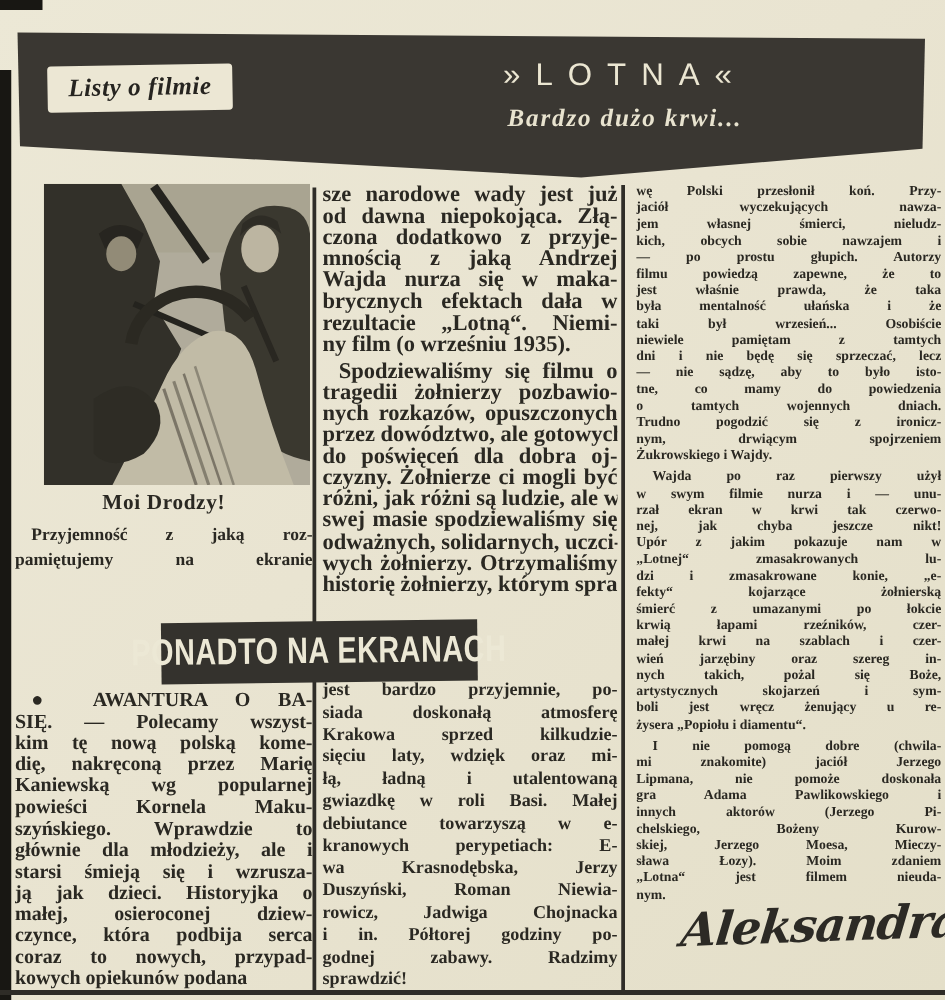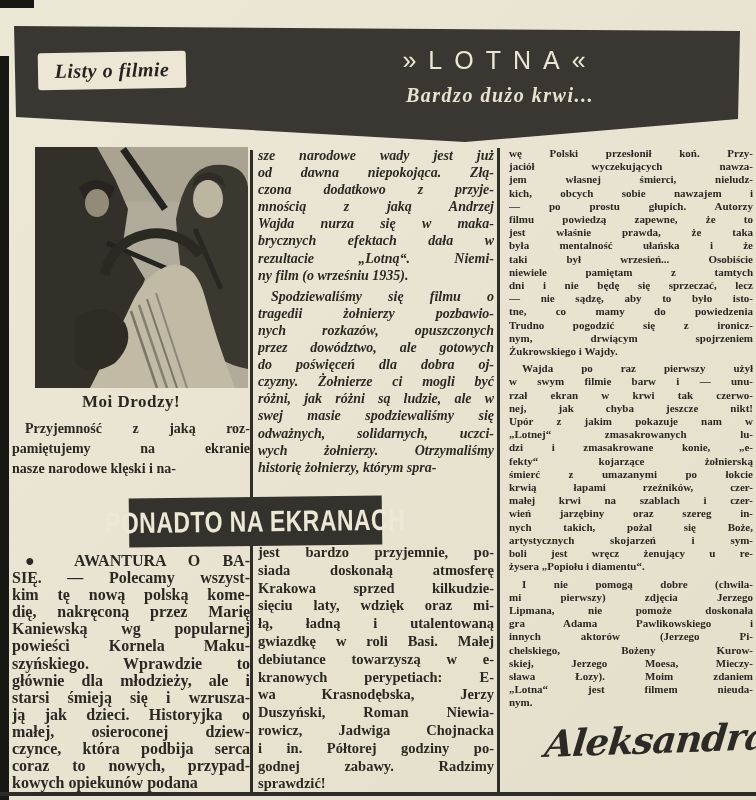--- a/index.html
+++ b/index.html
@@ -41,21 +41,21 @@
   .caption{
     position:absolute;left:14px;top:392px;width:234px;text-align:center;
     font-weight:700;font-size:17px;letter-spacing:.5px;
   }
   
   .tcol{position:absolute;overflow:hidden;}
   .col1-intro{left:12px;top:419px;width:238px;height:64px;font-size:14px;}
   .col1-intro .tline{line-height:20px;}
   .col1-review{left:12px;top:552px;width:238px;height:241px;font-size:16px;}
   .col1-review .tline{line-height:17.1px;}
-  .col2-top{left:258px;top:147px;width:236px;height:350px;font-size:14px;font-style:italic;}
+  .col2-top{left:258px;top:147px;width:236px;height:350px;font-size:18px;}
   .col2-top .tline{line-height:17.1px;}
   .col2-bottom{left:258px;top:544px;width:236px;height:250px;font-size:14.5px;}
   .col2-bottom .tline{line-height:17.8px;}
   .col3{left:509px;top:147px;width:244px;height:580px;font-size:11px;}
   .col3 .tline{line-height:13.2px;}
   .para{margin:0 0 4px 0;}
   .tline{
     font-weight:700;white-space:nowrap;
     text-align:justify;text-align-last:justify;
   }
@@ -129,21 +129,20 @@
 
   <div class="vrule vrule1"></div>
   <div class="vrule vrule2"></div>
 
   <div class="caption">Moi Drodzy!</div>
 
   <div class="tcol col1-intro">
       <div class="para">
         <div class="tline ind">Przyjemność z jaką roz-</div>
         <div class="tline">pamiętujemy na ekranie</div>
-        <div class="tline plast">nasze narodowe klęski i na-</div>
       </div>
     </div>
 
   <div class="section-banner">
     <span>PONADTO NA EKRANACH</span>
   </div>
 
   <div class="tcol col1-review">
       <div class="para">
         <div class="tline ind">●  AWANTURA O BA-</div>
@@ -215,45 +214,46 @@
         <div class="tline">kich, obcych sobie nawzajem i</div>
         <div class="tline">— po prostu głupich. Autorzy</div>
         <div class="tline">filmu powiedzą zapewne, że to</div>
         <div class="tline">jest właśnie prawda, że taka</div>
         <div class="tline">była mentalność ułańska i że</div>
         <div class="tline">taki był wrzesień... Osobiście</div>
         <div class="tline">niewiele pamiętam z tamtych</div>
         <div class="tline">dni i nie będę się sprzeczać, lecz</div>
         <div class="tline">— nie sądzę, aby to było isto-</div>
         <div class="tline">tne, co mamy do powiedzenia</div>
+        <div class="tline">o tamtych wojennych dniach.</div>
         <div class="tline">Trudno pogodzić się z ironicz-</div>
         <div class="tline">nym, drwiącym spojrzeniem</div>
         <div class="tline plast">Żukrowskiego i Wajdy.</div>
       </div>
       <div class="para">
         <div class="tline ind">Wajda po raz pierwszy użył</div>
-        <div class="tline">w swym filmie barw i — unu-</div>
+        <div class="tline">w swym filmie nurza i — unu-</div>
         <div class="tline">rzał ekran w krwi tak czerwo-</div>
         <div class="tline">nej, jak chyba jeszcze nikt!</div>
         <div class="tline">Upór z jakim pokazuje nam w</div>
         <div class="tline">„Lotnej“ zmasakrowanych lu-</div>
         <div class="tline">dzi i zmasakrowane konie, „e-</div>
         <div class="tline">fekty“ kojarzące żołnierską</div>
         <div class="tline">śmierć z umazanymi po łokcie</div>
         <div class="tline">krwią łapami rzeźników, czer-</div>
         <div class="tline">małej krwi na szablach i czer-</div>
         <div class="tline">wień jarzębiny oraz szereg in-</div>
         <div class="tline">nych takich, pożal się Boże,</div>
         <div class="tline">artystycznych skojarzeń i sym-</div>
         <div class="tline">boli jest wręcz żenujący u re-</div>
         <div class="tline plast">żysera „Popiołu i diamentu“.</div>
       </div>
       <div class="para">
         <div class="tline ind">I nie pomogą dobre (chwila-</div>
-        <div class="tline">mi pierwszy) zdjęcia Jerzego</div>
+        <div class="tline">mi znakomite) jaciół Jerzego</div>
         <div class="tline">Lipmana, nie pomoże doskonała</div>
         <div class="tline">gra Adama Pawlikowskiego i</div>
         <div class="tline">innych aktorów (Jerzego Pi-</div>
         <div class="tline">chelskiego, Bożeny Kurow-</div>
         <div class="tline">skiej, Jerzego Moesa, Mieczy-</div>
         <div class="tline">sława Łozy). Moim zdaniem</div>
         <div class="tline">„Lotna“ jest filmem nieuda-</div>
         <div class="tline plast">nym.</div>
       </div>
     </div>

